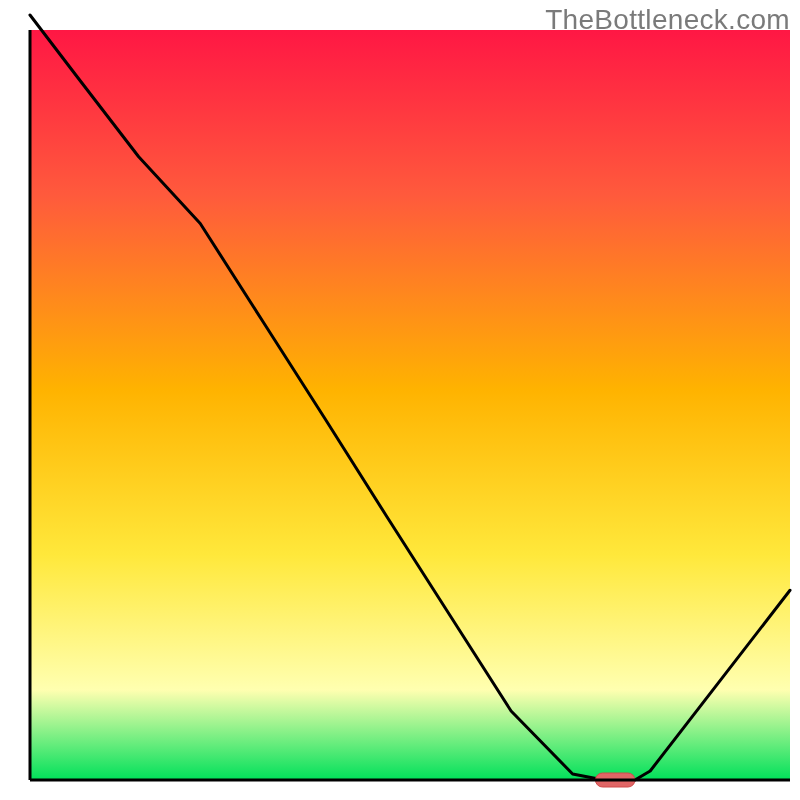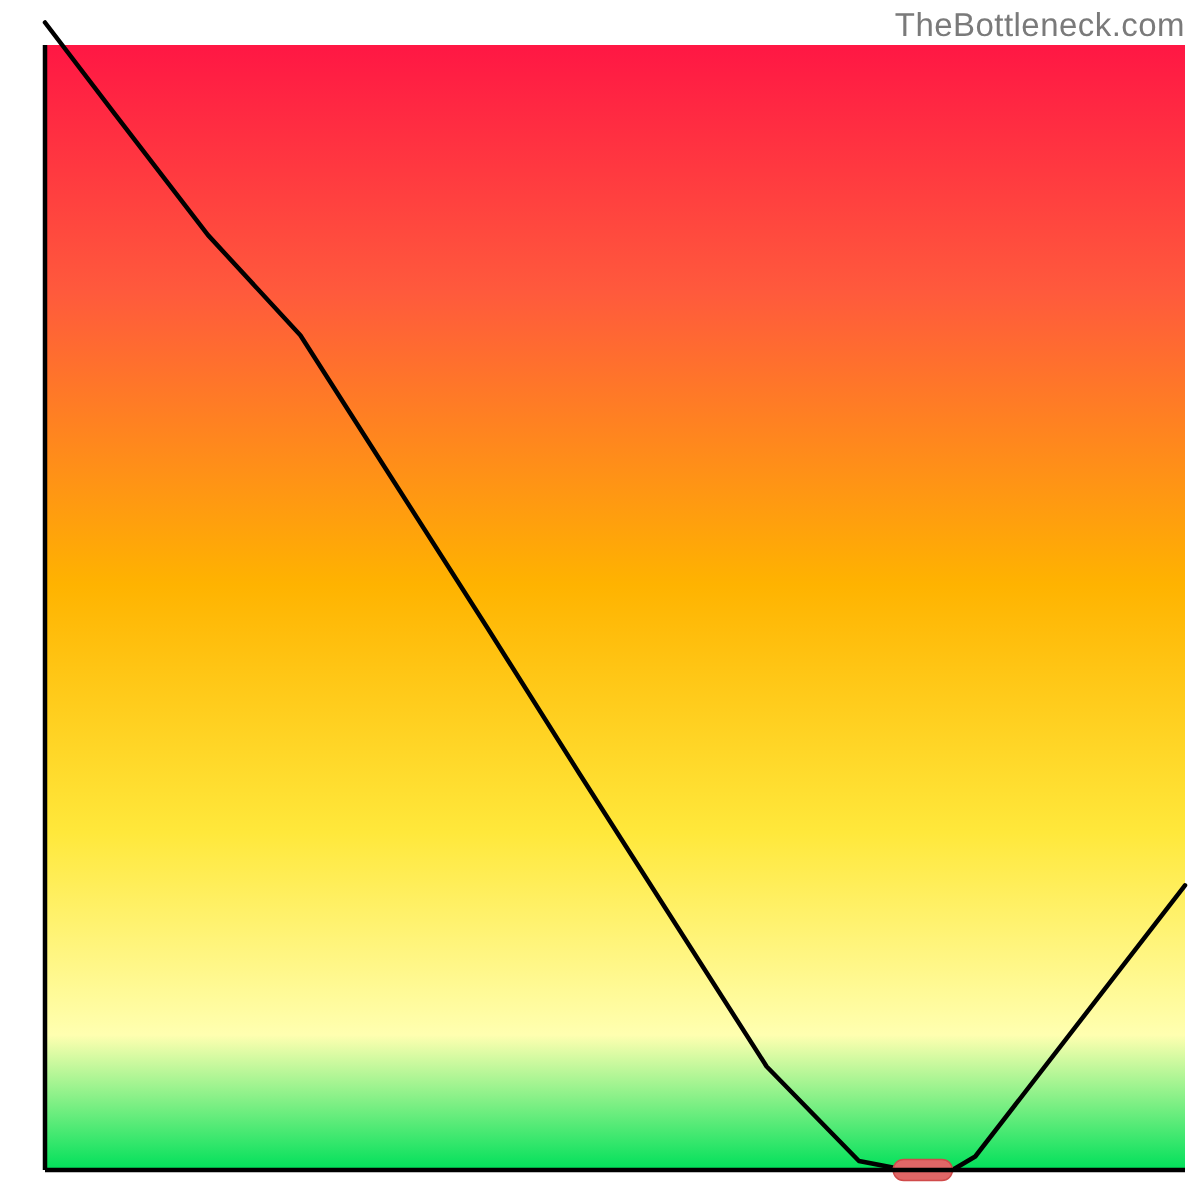--- a/index.html
+++ b/index.html
@@ -13,21 +13,21 @@
   .container {
     position: relative;
     width: 800px;
     height: 800px;
   }
   .watermark {
     position: absolute;
     top: 4px;
     right: 10px;
     color: #7a7a7a;
-    font-size: 22px;
+    font-size: 28px;
     font-weight: 500;
     letter-spacing: 0.3px;
     z-index: 5;
   }
   svg {
     display: block;
   }
 </style>
 </head>
 <body>

